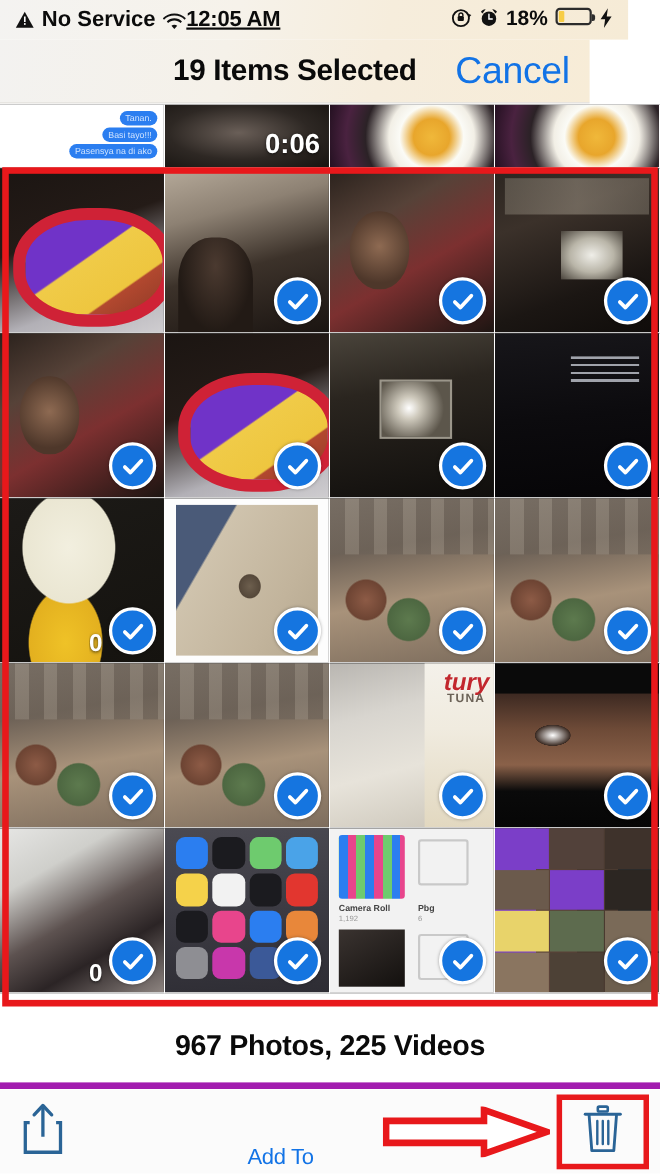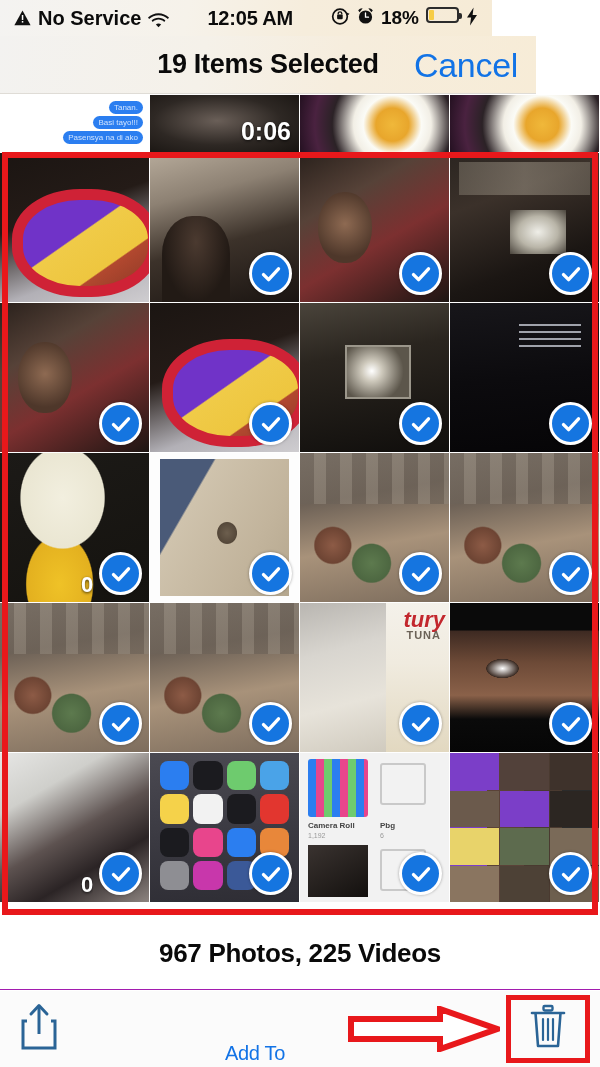--- a/index.html
+++ b/index.html
@@ -8,28 +8,28 @@
     font-family: "Liberation Sans", sans-serif;
     background: #ffffff;
     overflow: hidden;
   }
 
   #app { position: relative; width: 600px; height: 1067px; }
 
   
   .status-bar {
     position: absolute; top: 0; left: 0;
-    width: 492px; height: 36px;
+    width: 571px; height: 36px;
     background: linear-gradient(100deg, #f4f3f1 0%, #f6f2ea 38%, #f6eddc 62%, #f6ebd6 100%);
     display: flex; align-items: center;
     padding: 0 14px;
     font-size: 20px; font-weight: bold; color: #0b0b0b;
   }
   .sb-left { display: flex; align-items: center; gap: 7px; flex: 0 0 auto; }
-  .sb-center { flex: 1 1 auto; text-align: center; letter-spacing: -0.2px; }
+  .sb-center { flex: 1 1 auto; letter-spacing: -0.2px; text-decoration: underline; }
   .sb-right { display: flex; align-items: flex-start; gap: 7px; flex: 0 0 auto; }
 
   .warn-tri { width: 17px; height: 16px; position: relative; }
   .warn-tri svg { display: block; }
   .wifi-ic { width: 21px; height: 16px; }
   .rot-ic { width: 19px; height: 19px; }
   .alarm-ic { width: 17px; height: 18px; }
   .bolt-ic { width: 12px; height: 19px; }
 
   .battery {
@@ -119,21 +119,21 @@
     border: 6px solid #e8181b;
     pointer-events: none; z-index: 20;
   }
 
   
   .count-bar {
     position: absolute; top: 917px; left: 0;
     width: 600px; height: 73px;
     background: #ffffff;
     display: flex; align-items: center; justify-content: center;
-    border-bottom: 1px solid #a21caf;
+    border-bottom: 6px solid #a21caf;
   }
   .count-text { font-size: 26px; font-weight: bold; color: #0a0a0a; letter-spacing: -0.3px; }
 
   
   .toolbar {
     position: absolute; top: 991px; left: 0;
     width: 600px; height: 76px;
     background: #fbfbfb;
     display: flex; align-items: center;
   }

